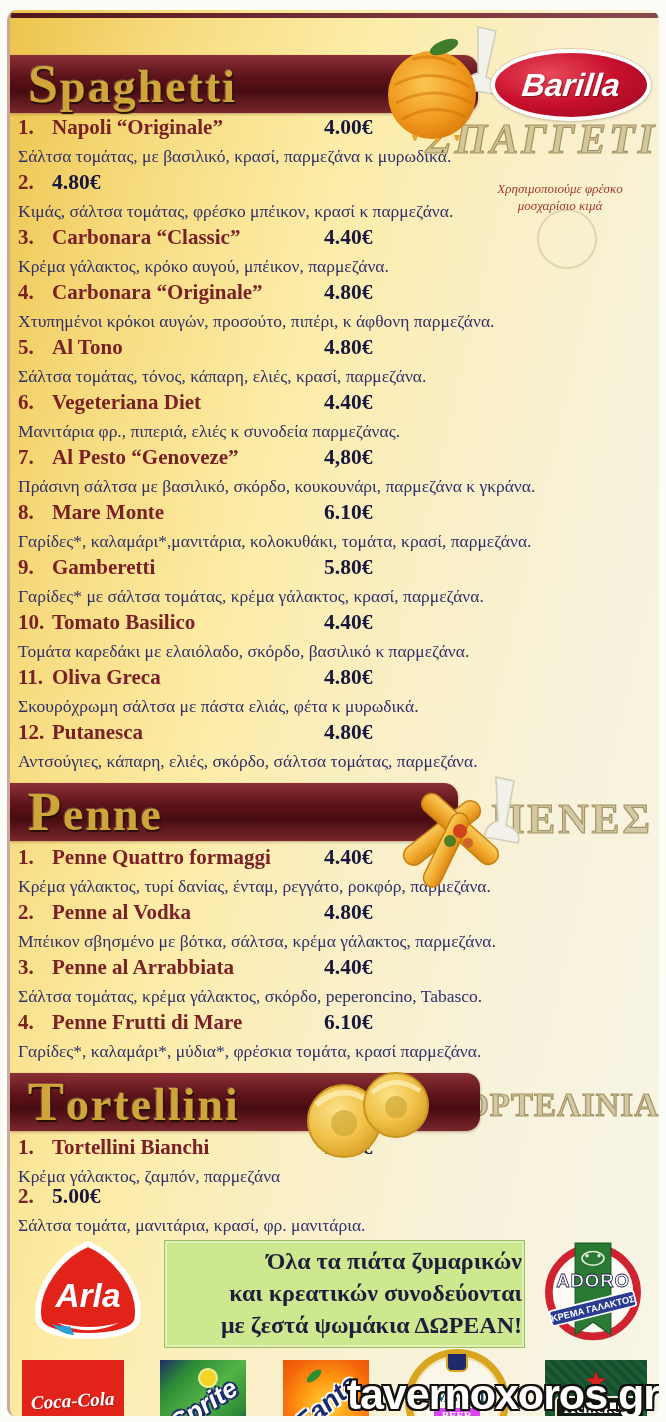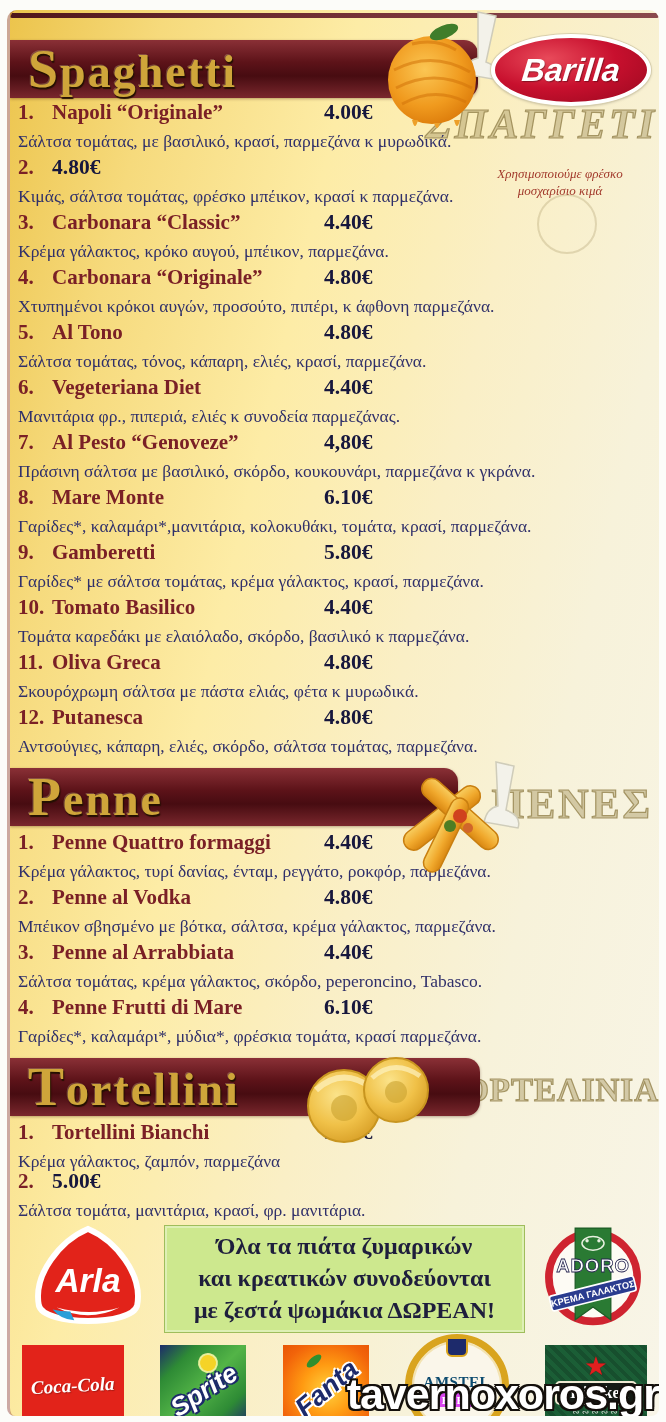--- a/index.html
+++ b/index.html
@@ -4,21 +4,21 @@
 <style>
   html,body{margin:0;padding:0;}
   body{width:666px;height:1422px;position:relative;background:#e9e7e0;font-family:"Liberation Serif",serif;overflow:hidden;}
   .scan{position:absolute;inset:0;background:#fcfcf9;}
   .page{position:absolute;left:7px;right:7px;top:10px;bottom:6px;border-radius:10px 10px 8px 8px;overflow:hidden;
         background:linear-gradient(103deg,#ecc44c 0%,#f6da7c 16%,#fdeca6 36%,#faefc6 56%,#f7f2da 74%,#f8f5e8 100%);
         border-left:3px solid rgba(122,30,38,.35);}
   .top-line{height:5px;margin-top:3px;background:linear-gradient(90deg,#4f161b,#7a343a 60%,#8a4a4e);border-radius:2px;}
 
   .section{position:relative;}
-  .sec-header{position:relative;height:64px;margin-top:18px;}
+  .sec-header{position:relative;height:64px;margin-top:33px;}
   .sec-header.compact{margin-top:4px;height:66px;}
   .band{position:absolute;left:0;top:4px;height:58px;display:flex;align-items:center;padding-left:18px;
         background:linear-gradient(180deg,#8a3036 0%,#5d1319 38%,#470c11 62%,#7a272d 100%);
         border-radius:0 14px 14px 0;box-shadow:0 1px 3px rgba(60,20,10,.35);z-index:1;}
   .band-title{font-weight:bold;font-size:46px;color:#cfa53a;letter-spacing:2px;
         text-shadow:1px 2px 1px #241002,0 0 2px rgba(0,0,0,.4),-1px -1px 0 rgba(255,236,170,.28);}
   .band-title::first-letter{font-size:54px;}
   .w-spag{width:450px;} .w-penne{width:430px;} .w-tort{width:452px;}
   .sec-watermark{position:absolute;font-weight:bold;color:rgba(171,155,102,.48);
         -webkit-text-stroke:1.2px rgba(147,130,76,.8);letter-spacing:3px;z-index:0;white-space:nowrap;}
@@ -46,21 +46,21 @@
   .item{position:relative;z-index:1;height:55px;padding-left:8px;}
   .item.short{height:49px;}
   .row1{display:flex;align-items:baseline;height:29px;}
   .num{width:34px;flex:0 0 34px;font-weight:bold;color:#7a2026;font-size:21px;}
   .iname{flex:0 0 272px;font-weight:bold;color:#7a2026;font-size:21px;white-space:nowrap;}
   .price{font-weight:bold;color:#17173d;font-size:21.5px;}
   .desc{color:#30306a;font-size:17.5px;line-height:24px;white-space:nowrap;}
 
   .promo{display:flex;align-items:center;gap:10px;padding:4px 8px 0 12px;height:114px;position:relative;z-index:1;}
   .promo-box{flex:1;background:#cde88e;border:1px solid #9fbd5c;box-shadow:inset 0 0 0 2px rgba(255,255,255,.35);
-        text-align:center;padding:5px 2px;}
+        text-align:right;padding:5px 2px;}
   .promo-line{font-weight:bold;color:#1e1e3c;font-size:24px;line-height:1.33;}
 
   .logos{display:flex;align-items:center;justify-content:space-between;padding:4px 12px 0 12px;height:92px;position:relative;}
   .coke{width:102px;height:82px;background:#e2231a;display:flex;align-items:center;justify-content:center;}
   .coke span{color:#fff;font-style:italic;font-weight:bold;font-size:19px;transform:rotate(-3deg);
         font-family:"Liberation Serif",serif;text-shadow:1px 1px 1px rgba(0,0,0,.25);}
   .sprite{width:86px;height:82px;position:relative;overflow:hidden;
         background:linear-gradient(135deg,#1d2a6b 0%,#2e8b35 22%,#53b447 50%,#2e8b35 78%,#1d2a6b 100%);}
   .sprite .lemon{position:absolute;left:38px;top:8px;width:16px;height:16px;border-radius:50%;background:#f5d327;border:2px solid #e8ef9a;}
   .sprite span{position:absolute;left:-14px;top:30px;width:116px;text-align:center;transform:rotate(-33deg);

